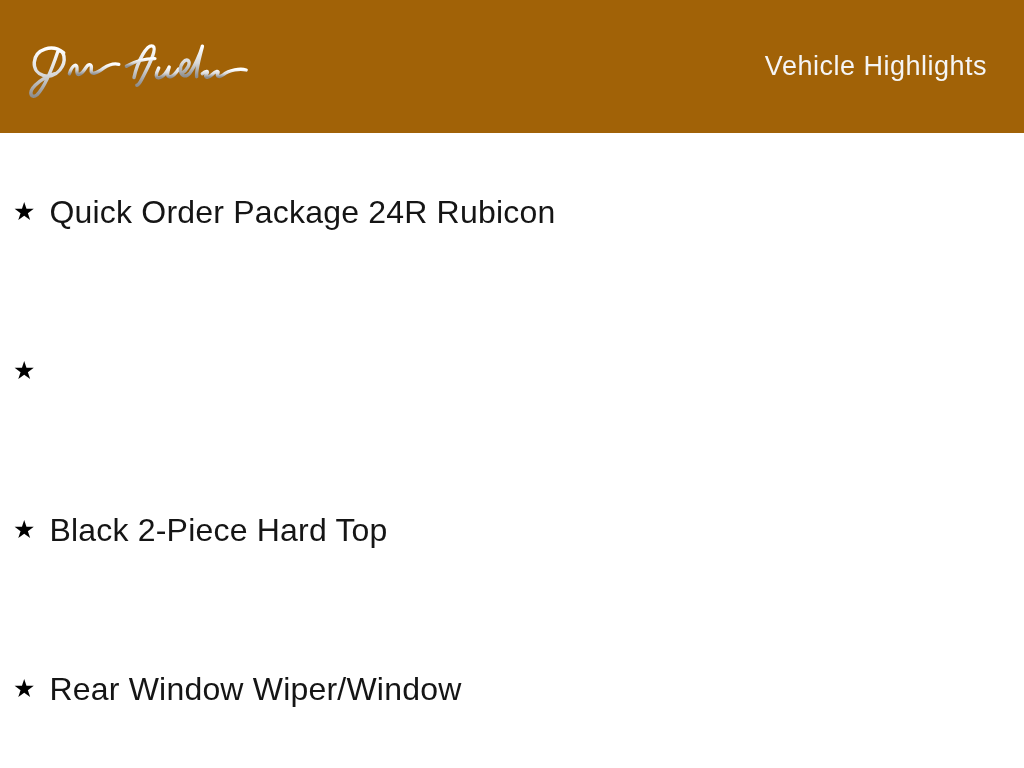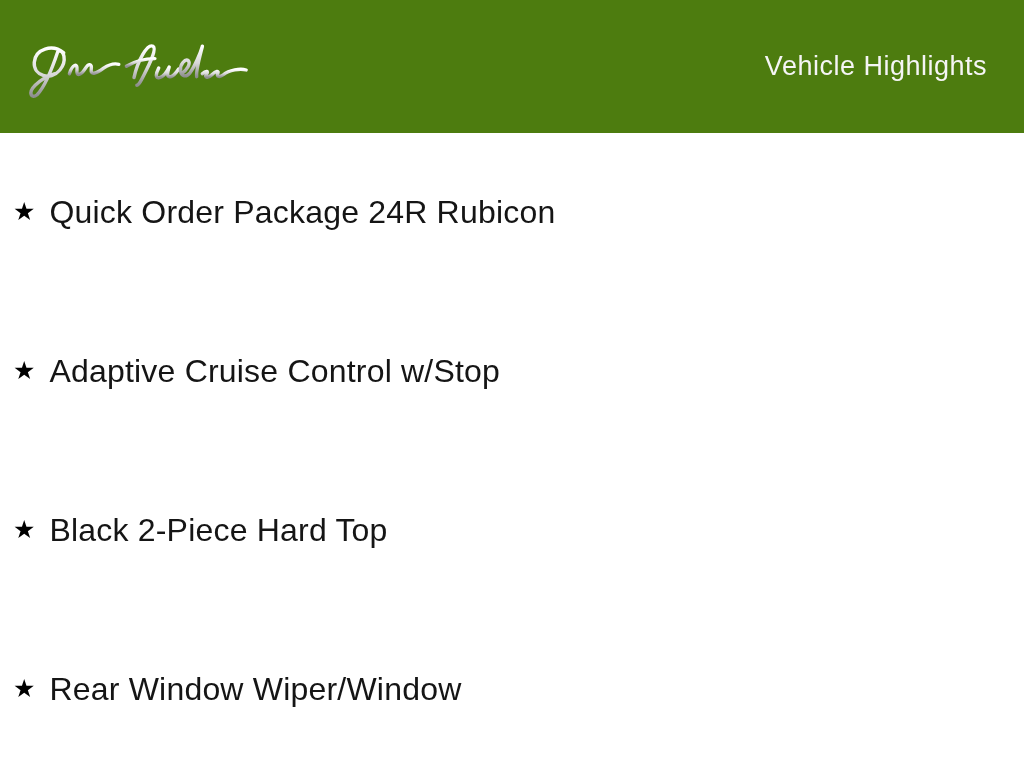--- a/index.html
+++ b/index.html
@@ -10,21 +10,21 @@
   body {
     width: 1024px;
     height: 768px;
     overflow: hidden;
     font-family: "Liberation Sans", sans-serif;
   }
   .header {
     box-sizing: border-box;
     width: 1024px;
     height: 133px;
-    background: #4d7c0f;
+    background: #a16207;
     display: flex;
     align-items: center;
     padding: 0 37px 0 20px;
   }
   .logo-wrap {
     width: 228px;
     height: 76px;
     margin-top: 6px;
     flex: 0 0 auto;
   }
@@ -101,21 +101,20 @@
 </div>
 
 <ul class="highlights-list">
   <li class="hl-item">
     <span class="star">★</span>
     <span class="hl-label">Quick Order Package 24R Rubicon</span>
   </li>
 
   <li class="hl-item">
     <span class="star">★</span>
-    <span class="hl-label">Adaptive Cruise Control w/Stop</span>
   </li>
 
   <li class="hl-item">
     <span class="star">★</span>
     <span class="hl-label">Black 2-Piece Hard Top</span>
   </li>
 
   <li class="hl-item">
     <span class="star">★</span>
     <span class="hl-label">Rear Window Wiper/Window</span>

